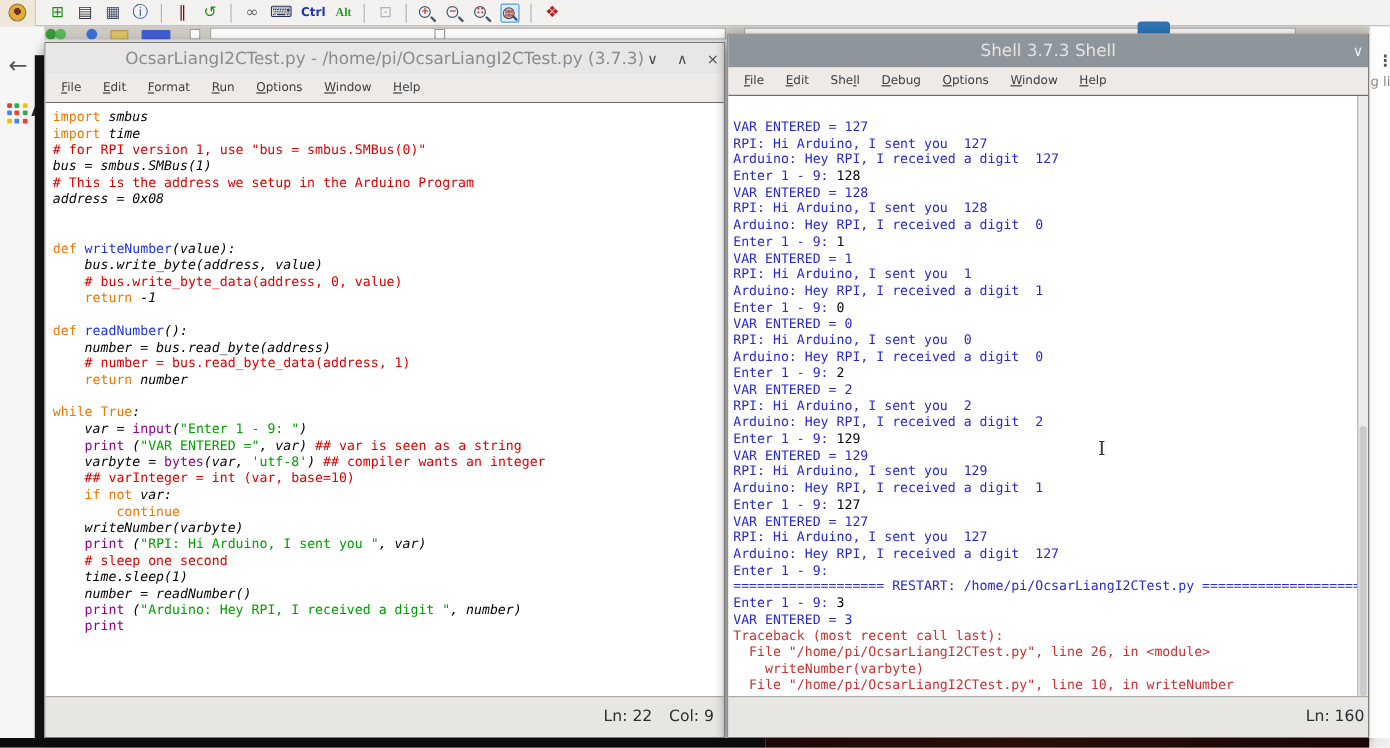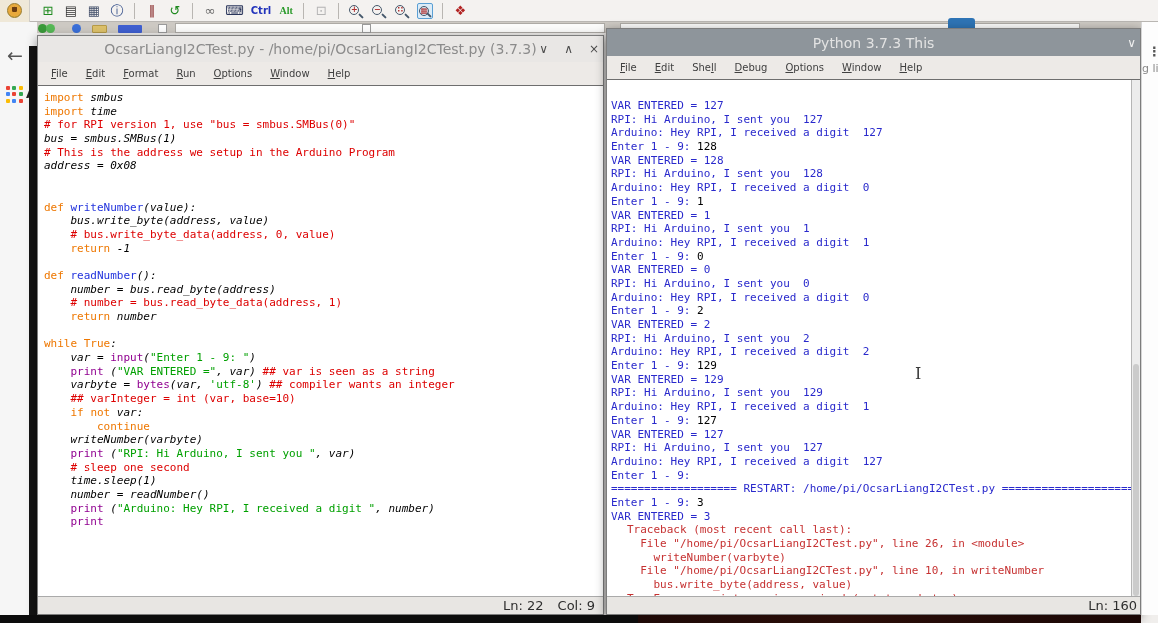--- a/index.html
+++ b/index.html
@@ -73,23 +73,23 @@
   .textarea { flex:1 1 auto; background:#fff; overflow:hidden; font-family:"DejaVu Sans Mono", monospace;
               font-size:11px; white-space:pre; position:relative; }
   .editor-text { padding:5px 0 0 6px; }
   .shell-text  { padding:0 0 0 4px; margin-top:-7px; }
   .tline { height:13.7px; line-height:13.7px; white-space:pre; }
 
   .sg-k { color:var(--kw); }        .sg-b { color:var(--builtin); }
   .sg-s { color:var(--string); }    .sg-c { color:var(--comment); }
   .sg-d { color:var(--definition);} .sg-p { color:var(--code-fg);font-style:italic; }
   .sg-o { color:var(--stdout); }    .sg-i { color:var(--input); }
-  .sg-e { color:var(--stderr);margin-left:16px; }
-
-  .statusbar { flex:0 0 auto; height:18px; background:var(--status-bg); border-top:1px solid #aaa;
+  .sg-e { color:var(--stderr); }
+
+  .statusbar { flex:0 0 auto; height:34px; background:var(--status-bg); border-top:1px solid #aaa;
                display:flex; align-items:center; justify-content:flex-end; gap:14px;
                font-size:13px; color:#2e2e2e; padding-right:8px; }
   .shell-statusbar { padding-right:3px; }
 
   .shell-scrollbar { position:absolute; right:0; top:0; width:9px; height:100%; background:#ececec;
                      border-left:1px solid #b5b5b5; }
   .shell-scroll-thumb { position:absolute; left:1px; right:1px; top:55%; height:45%; background:#cbcbcb; border-radius:3px; }
 
   .mouse-ibeam { position:absolute; left:915px; top:364px; font-family:"DejaVu Serif", serif;
                  font-size:16px; color:#3a3a3a; z-index:50; }
@@ -191,21 +191,21 @@
       </div>
     <div class="textarea editor-text"><div class="tline"><span class="sg-k">import</span><span class="sg-p"> smbus</span></div><div class="tline"><span class="sg-k">import</span><span class="sg-p"> time</span></div><div class="tline"><span class="sg-c"># for RPI version 1, use "bus = smbus.SMBus(0)"</span></div><div class="tline"><span class="sg-p">bus = smbus.SMBus(1)</span></div><div class="tline"><span class="sg-c"># This is the address we setup in the Arduino Program</span></div><div class="tline"><span class="sg-p">address = 0x08</span></div><div class="tline">&nbsp;</div><div class="tline">&nbsp;</div><div class="tline"><span class="sg-k">def</span><span class="sg-p"> </span><span class="sg-d">writeNumber</span><span class="sg-p">(value):</span></div><div class="tline"><span class="sg-p">    bus.write_byte(address, value)</span></div><div class="tline"><span class="sg-p">    </span><span class="sg-c"># bus.write_byte_data(address, 0, value)</span></div><div class="tline"><span class="sg-p">    </span><span class="sg-k">return</span><span class="sg-p"> -1</span></div><div class="tline">&nbsp;</div><div class="tline"><span class="sg-k">def</span><span class="sg-p"> </span><span class="sg-d">readNumber</span><span class="sg-p">():</span></div><div class="tline"><span class="sg-p">    number = bus.read_byte(address)</span></div><div class="tline"><span class="sg-p">    </span><span class="sg-c"># number = bus.read_byte_data(address, 1)</span></div><div class="tline"><span class="sg-p">    </span><span class="sg-k">return</span><span class="sg-p"> number</span></div><div class="tline">&nbsp;</div><div class="tline"><span class="sg-k">while</span><span class="sg-p"> </span><span class="sg-k">True</span><span class="sg-p">:</span></div><div class="tline"><span class="sg-p">    var = </span><span class="sg-b">input</span><span class="sg-p">(</span><span class="sg-s">"Enter 1 - 9: "</span><span class="sg-p">)</span></div><div class="tline"><span class="sg-p">    </span><span class="sg-b">print</span><span class="sg-p"> (</span><span class="sg-s">"VAR ENTERED ="</span><span class="sg-p">, var) </span><span class="sg-c">## var is seen as a string</span></div><div class="tline"><span class="sg-p">    varbyte = </span><span class="sg-b">bytes</span><span class="sg-p">(var, </span><span class="sg-s">'utf-8'</span><span class="sg-p">) </span><span class="sg-c">## compiler wants an integer</span></div><div class="tline"><span class="sg-p">    </span><span class="sg-c">## varInteger = int (var, base=10)</span></div><div class="tline"><span class="sg-p">    </span><span class="sg-k">if</span><span class="sg-p"> </span><span class="sg-k">not</span><span class="sg-p"> var:</span></div><div class="tline"><span class="sg-p">        </span><span class="sg-k">continue</span></div><div class="tline"><span class="sg-p">    writeNumber(varbyte)</span></div><div class="tline"><span class="sg-p">    </span><span class="sg-b">print</span><span class="sg-p"> (</span><span class="sg-s">"RPI: Hi Arduino, I sent you "</span><span class="sg-p">, var)</span></div><div class="tline"><span class="sg-p">    </span><span class="sg-c"># sleep one second</span></div><div class="tline"><span class="sg-p">    time.sleep(1)</span></div><div class="tline"><span class="sg-p">    number = readNumber()</span></div><div class="tline"><span class="sg-p">    </span><span class="sg-b">print</span><span class="sg-p"> (</span><span class="sg-s">"Arduino: Hey RPI, I received a digit "</span><span class="sg-p">, number)</span></div><div class="tline"><span class="sg-p">    </span><span class="sg-b">print</span></div></div>
     <div class="statusbar">
       <span>Ln: 22</span>
       <span>Col: 9</span>
     </div>
   </div>
 
   <div class="window shell-window">
     <div class="titlebar active">
-      <span class="title">Python 3.7.3 This</span>
+      <span class="title">Shell 3.7.3 Shell</span>
       <span class="win-controls">
           <span>∨</span>
         </span>
     </div>
     <div class="menubar">
         <span class="menu-item"><span class="ul">F</span>ile</span>
         <span class="menu-item"><span class="ul">E</span>dit</span>
         <span class="menu-item">She<span class="ul">l</span>l</span>
         <span class="menu-item"><span class="ul">D</span>ebug</span>
         <span class="menu-item"><span class="ul">O</span>ptions</span>

